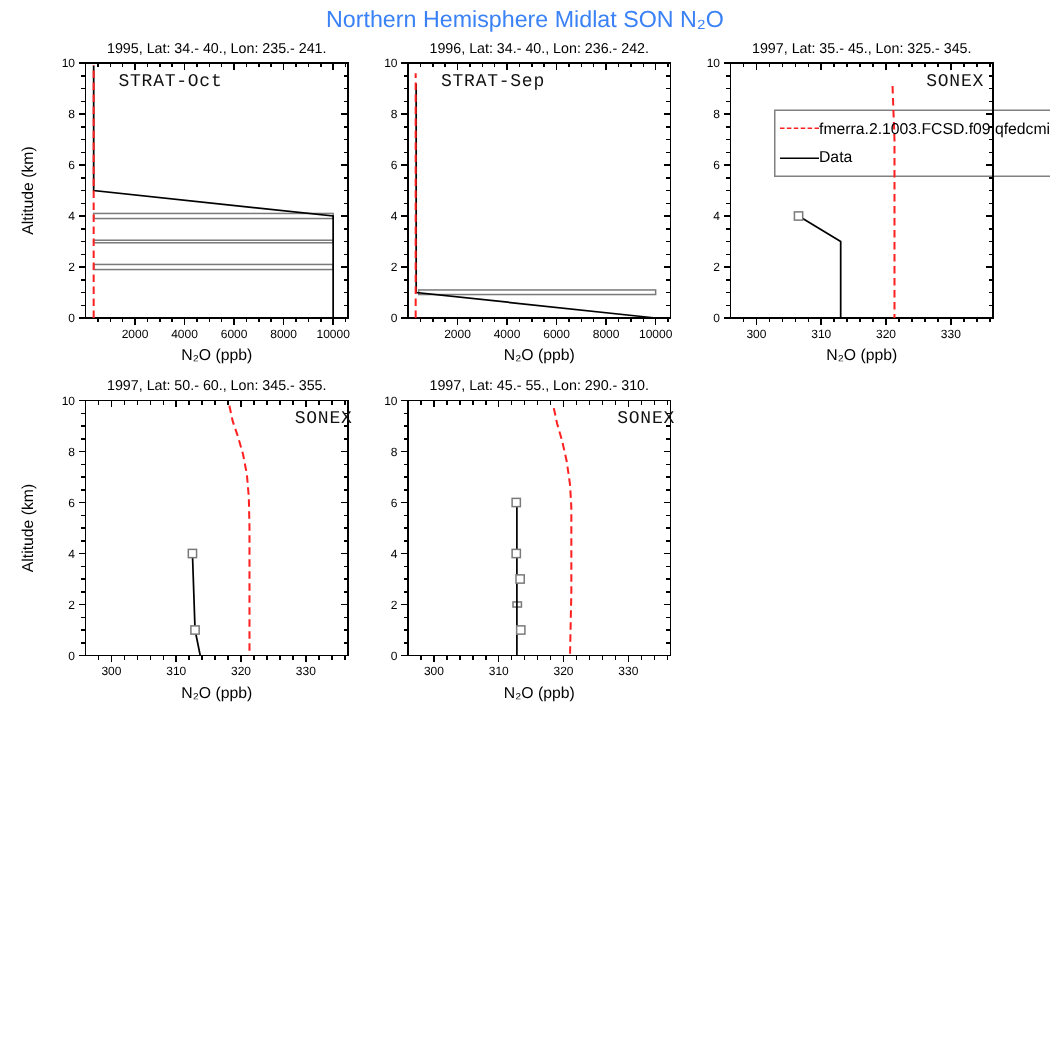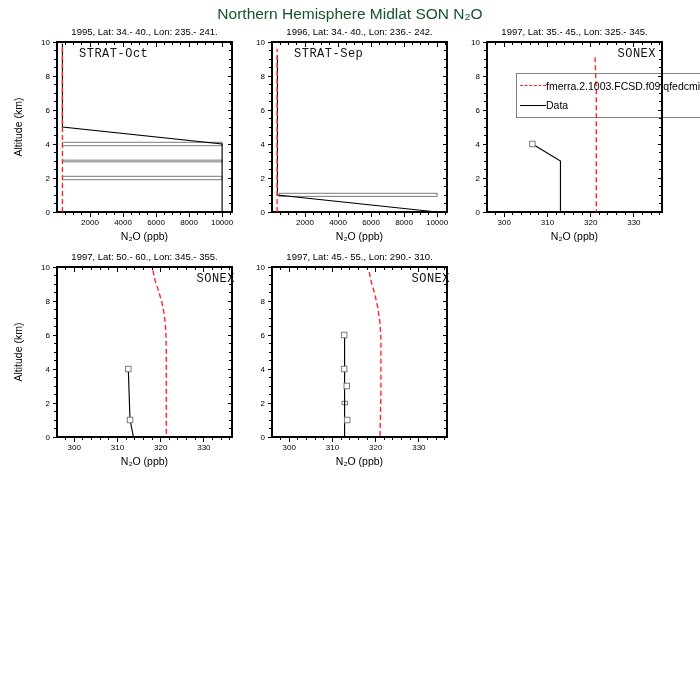--- a/index.html
+++ b/index.html
@@ -1,19 +1,19 @@
 <!DOCTYPE html>
 <html><head>
 <meta charset="utf-8">
 <style>
   html,body{margin:0;padding:0;background:#fff;}
   #screen{position:relative;width:700px;height:700px;overflow:hidden;background:#ffffff;
           font-family:"Liberation Sans","DejaVu Sans",sans-serif;}
   .main-title{position:absolute;top:5px;left:0;width:700px;text-align:center;
-              font-size:15.5px;color:#14532d;}
+              font-size:15.5px;color:#3b82f6;}
   .panel{position:absolute;width:175px;height:170px;z-index:1;}
   .psvg{position:absolute;left:-52px;top:-22px;overflow:visible;}
   .t-title{font:9.5px "Liberation Sans","DejaVu Sans",sans-serif;fill:#000;}
   .t-tick{font:8px "Liberation Sans","DejaVu Sans",sans-serif;fill:#000;}
   .t-axis{font:10.5px "Liberation Sans","DejaVu Sans",sans-serif;fill:#000;}
   .t-ann{font:12px "Liberation Mono","DejaVu Sans Mono",monospace;fill:#111;letter-spacing:.5px;}
   .legend{position:absolute;left:516px;top:73px;width:300px;height:45px;
           border:1px solid #808080;box-sizing:border-box;
           display:flex;flex-direction:column;justify-content:space-around;
           padding:2px 0 2px 3px;background:transparent;}

